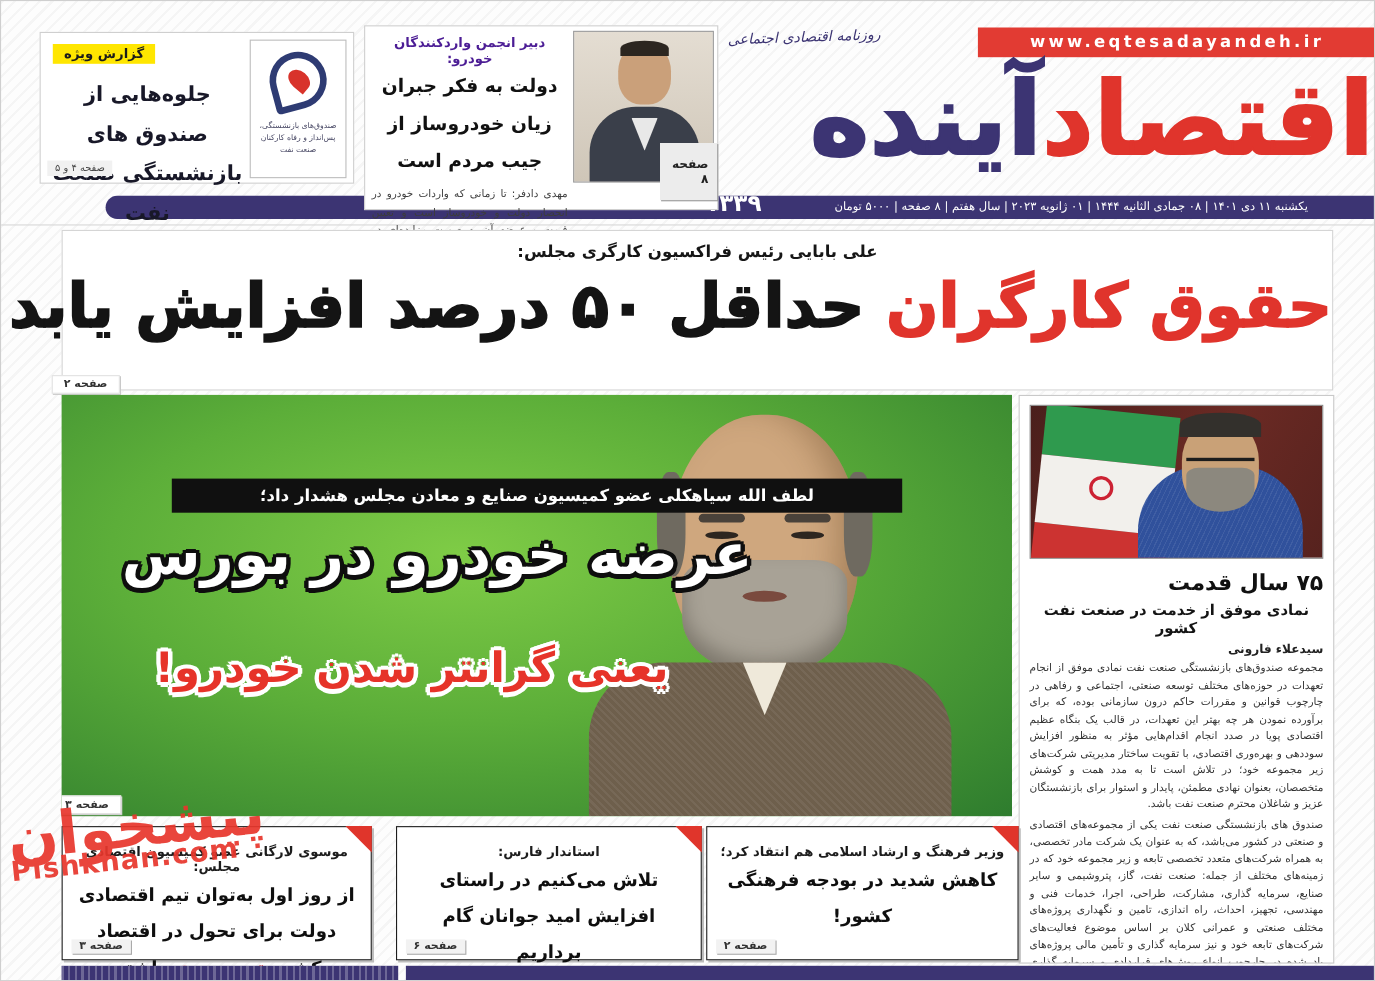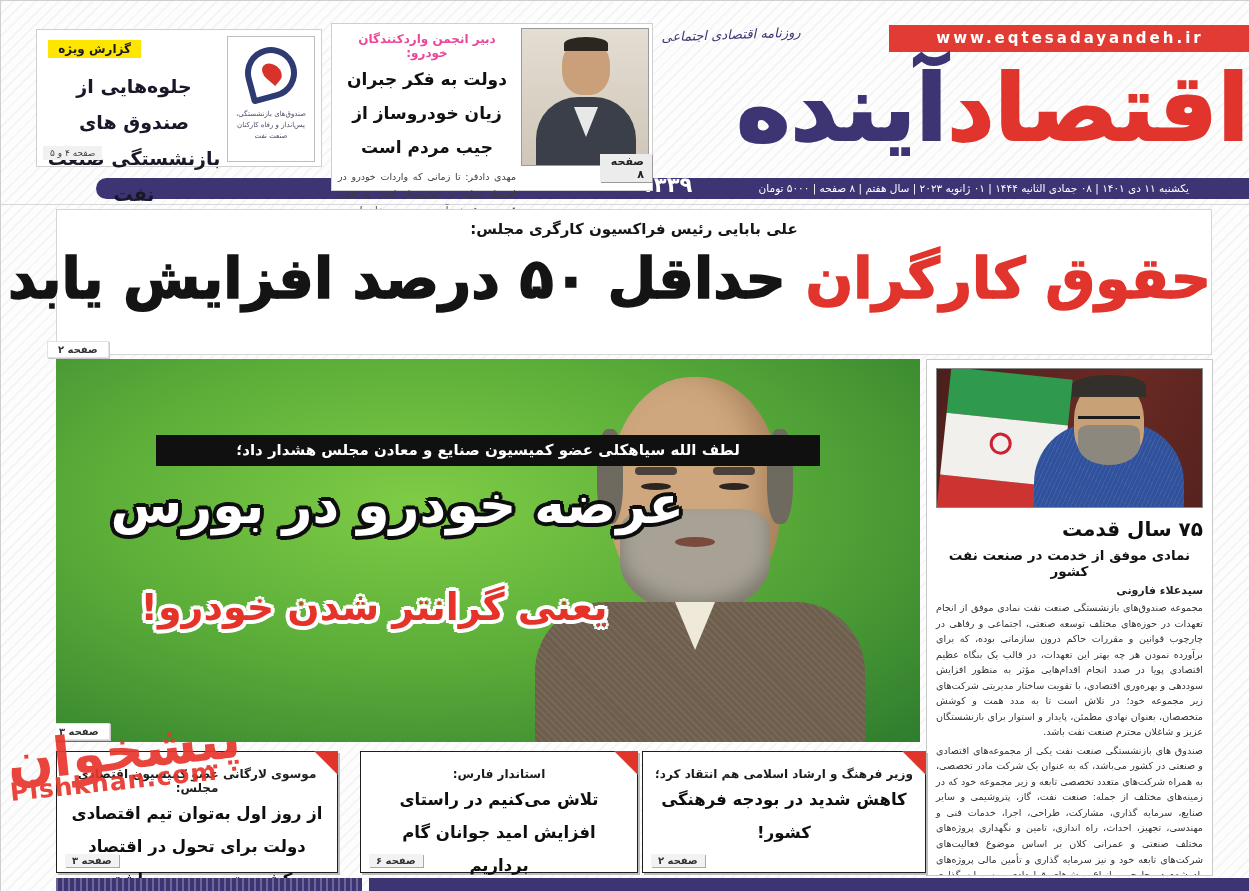--- a/index.html
+++ b/index.html
@@ -47,25 +47,25 @@
                background:linear-gradient(#e4ddd2, #cfc6b8); overflow:hidden; }
   .car-man-suit { position:absolute; bottom:-6px; left:14px; width:100px; height:74px; background:#3a3f4a;
                   border-radius:42px 42px 0 0; }
   .car-man-shirt { position:absolute; bottom:28px; left:52px; width:24px; height:30px; background:#e8e8e8;
                    clip-path:polygon(0 0,100% 0,50% 100%); }
   .car-man-head { position:absolute; top:10px; left:40px; width:48px; height:56px; background:#caa07a;
                   border-radius:46% 46% 42% 42%; }
   .car-man-hair { position:absolute; top:8px; left:42px; width:44px; height:14px; background:#2c2620;
                   border-radius:50% 50% 0 0; }
   .car-text { position:absolute; right:136px; left:6px; top:8px; }
-  .car-kicker { font-size:12px; font-weight:bold; color:#ec4899; text-align:center; }
+  .car-kicker { font-size:12px; font-weight:bold; color:#4c1d95; text-align:center; }
   .car-head { font-size:17px; font-weight:800; color:#111; text-align:center; line-height:2.0; margin-top:2px; }
   .car-body { font-size:9.5px; color:#3d3d3d; text-align:justify; line-height:1.75; margin-top:5px; }
   .car-page { position:absolute; left:268px; bottom:8px; font-size:11px; font-weight:bold; color:#222;
-              background:#ececec; box-shadow:1px 1px 0 #999; padding:1px 8px; }
+              background:#ececec; box-shadow:1px 1px 0 #999; padding:13px 8px; }
 
   
   .lead-card { left:55px; top:208px; width:1156px; height:146px; background:#fff; border:1px solid #d5d5d5; }
   .lead-kicker { position:absolute; top:10px; left:0; right:0; text-align:center; font-size:15px;
                  font-weight:bold; color:#161616; }
   .lead-head { position:absolute; top:36px; left:0; right:0; text-align:center; direction:rtl;
                font-size:56px; font-weight:800; letter-spacing:-2px; white-space:nowrap;
                -webkit-text-stroke:1.5px currentColor; }
   .lead-head .red { color:#e0342c; -webkit-text-stroke:1.5px #e0342c; }
   .lead-head .black { color:#141414; -webkit-text-stroke:1.5px #141414; }

